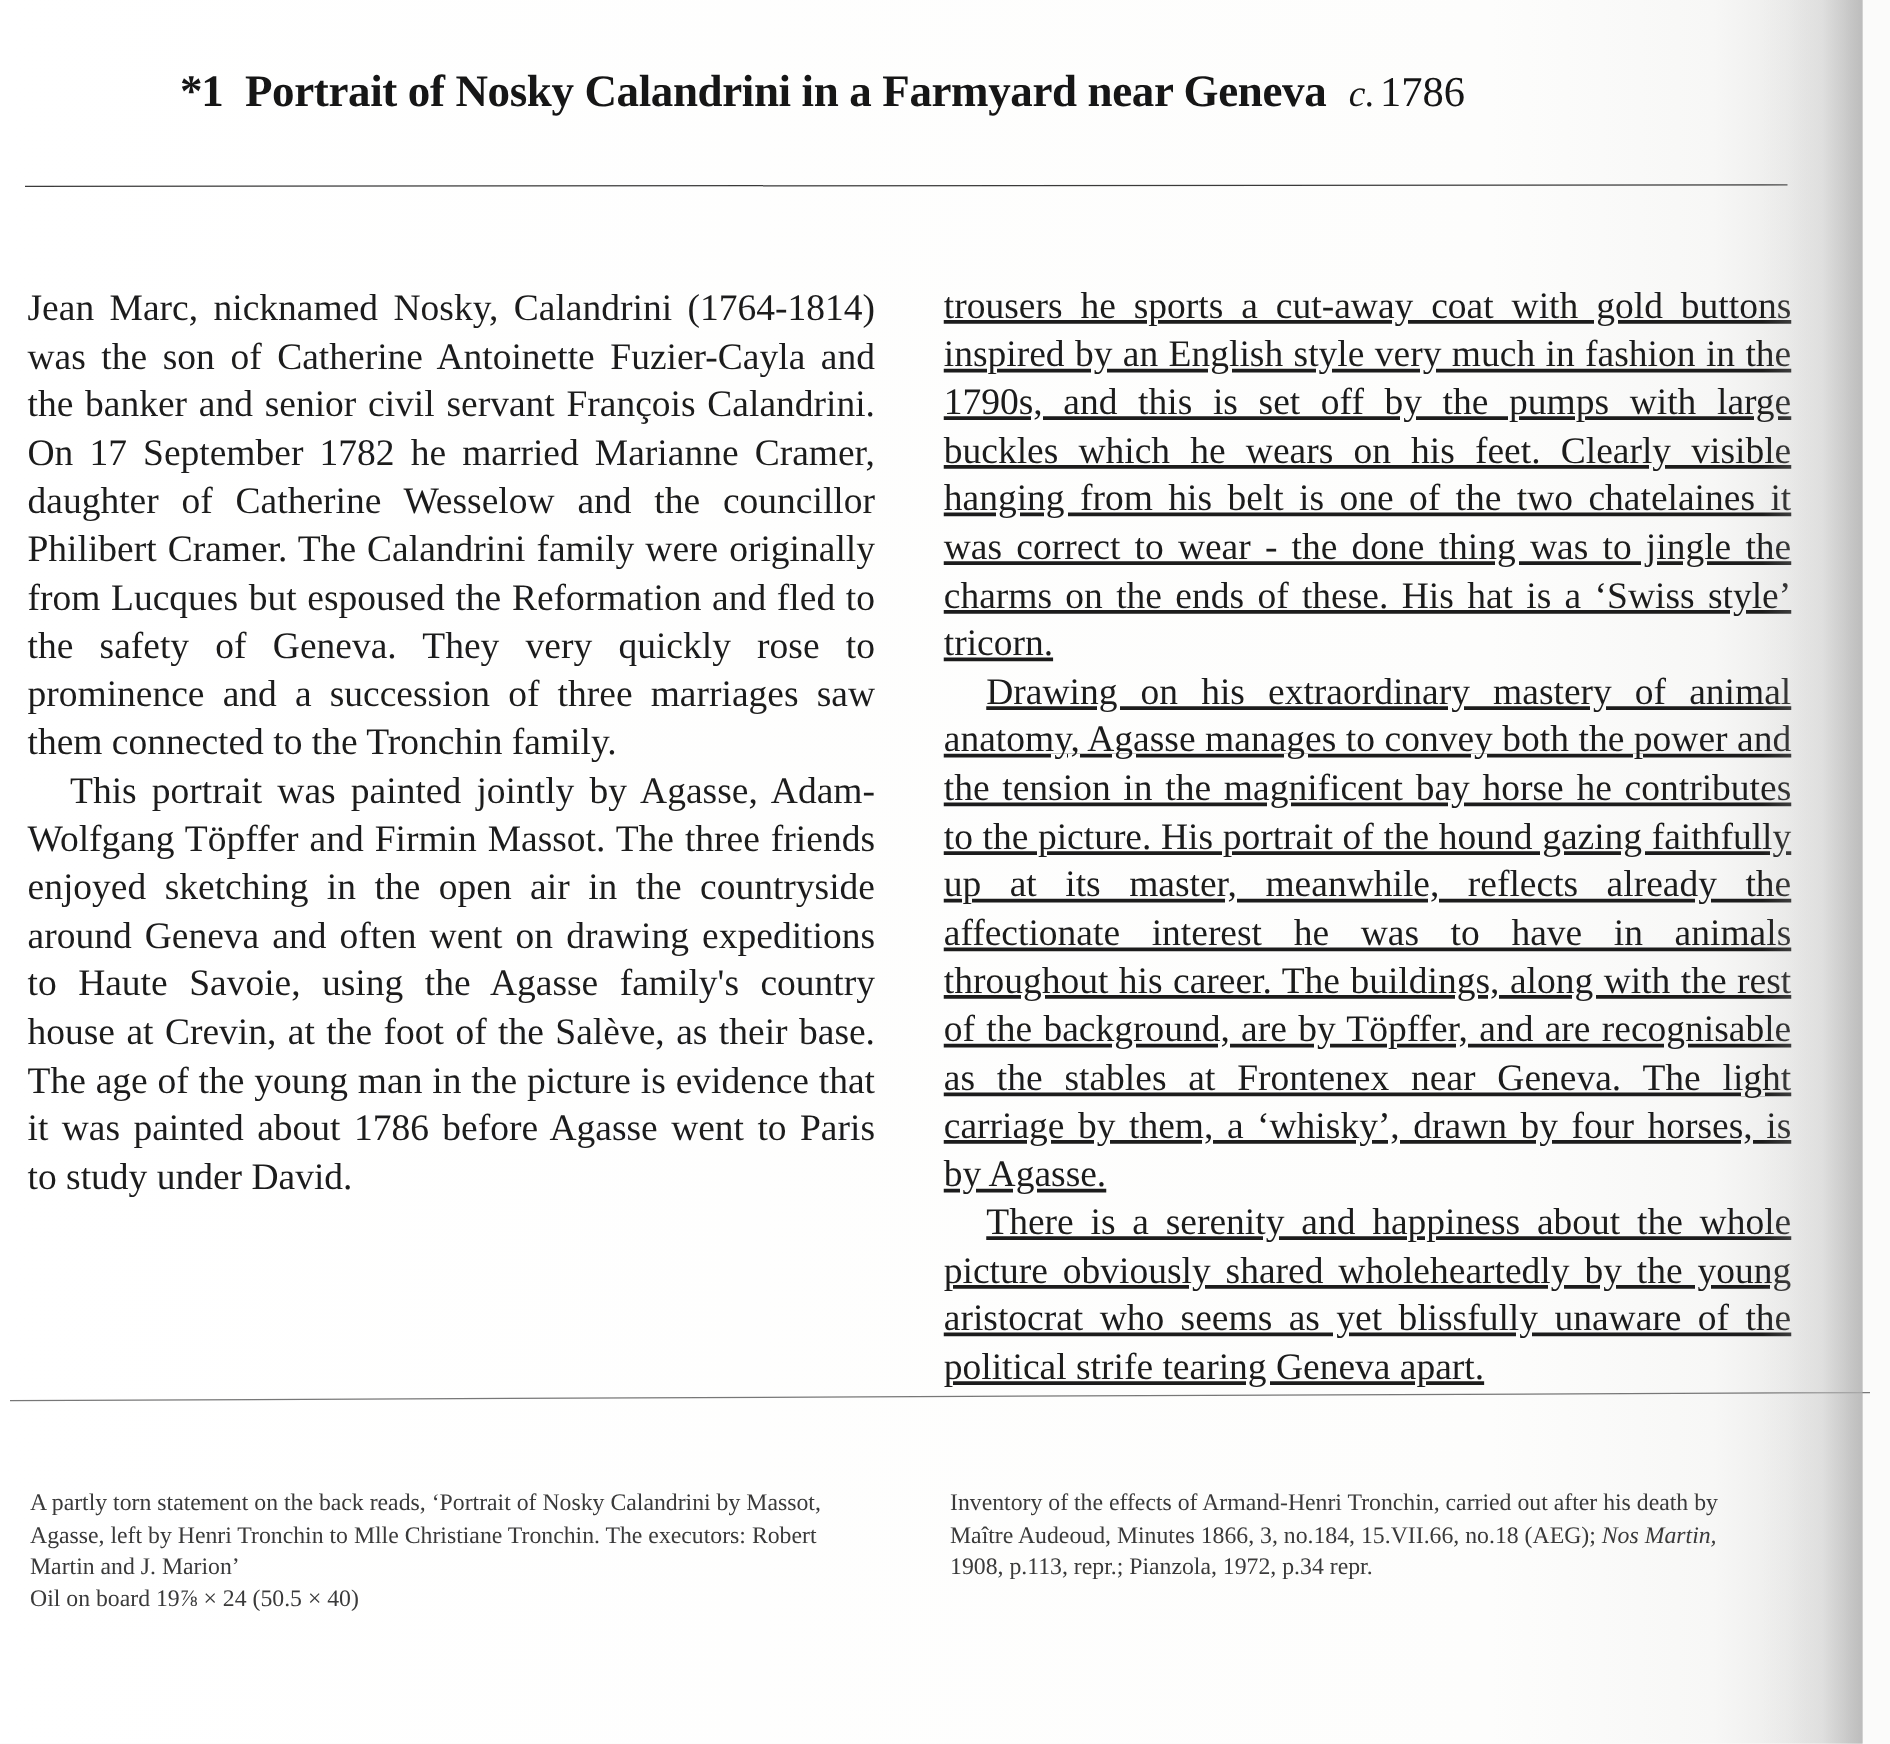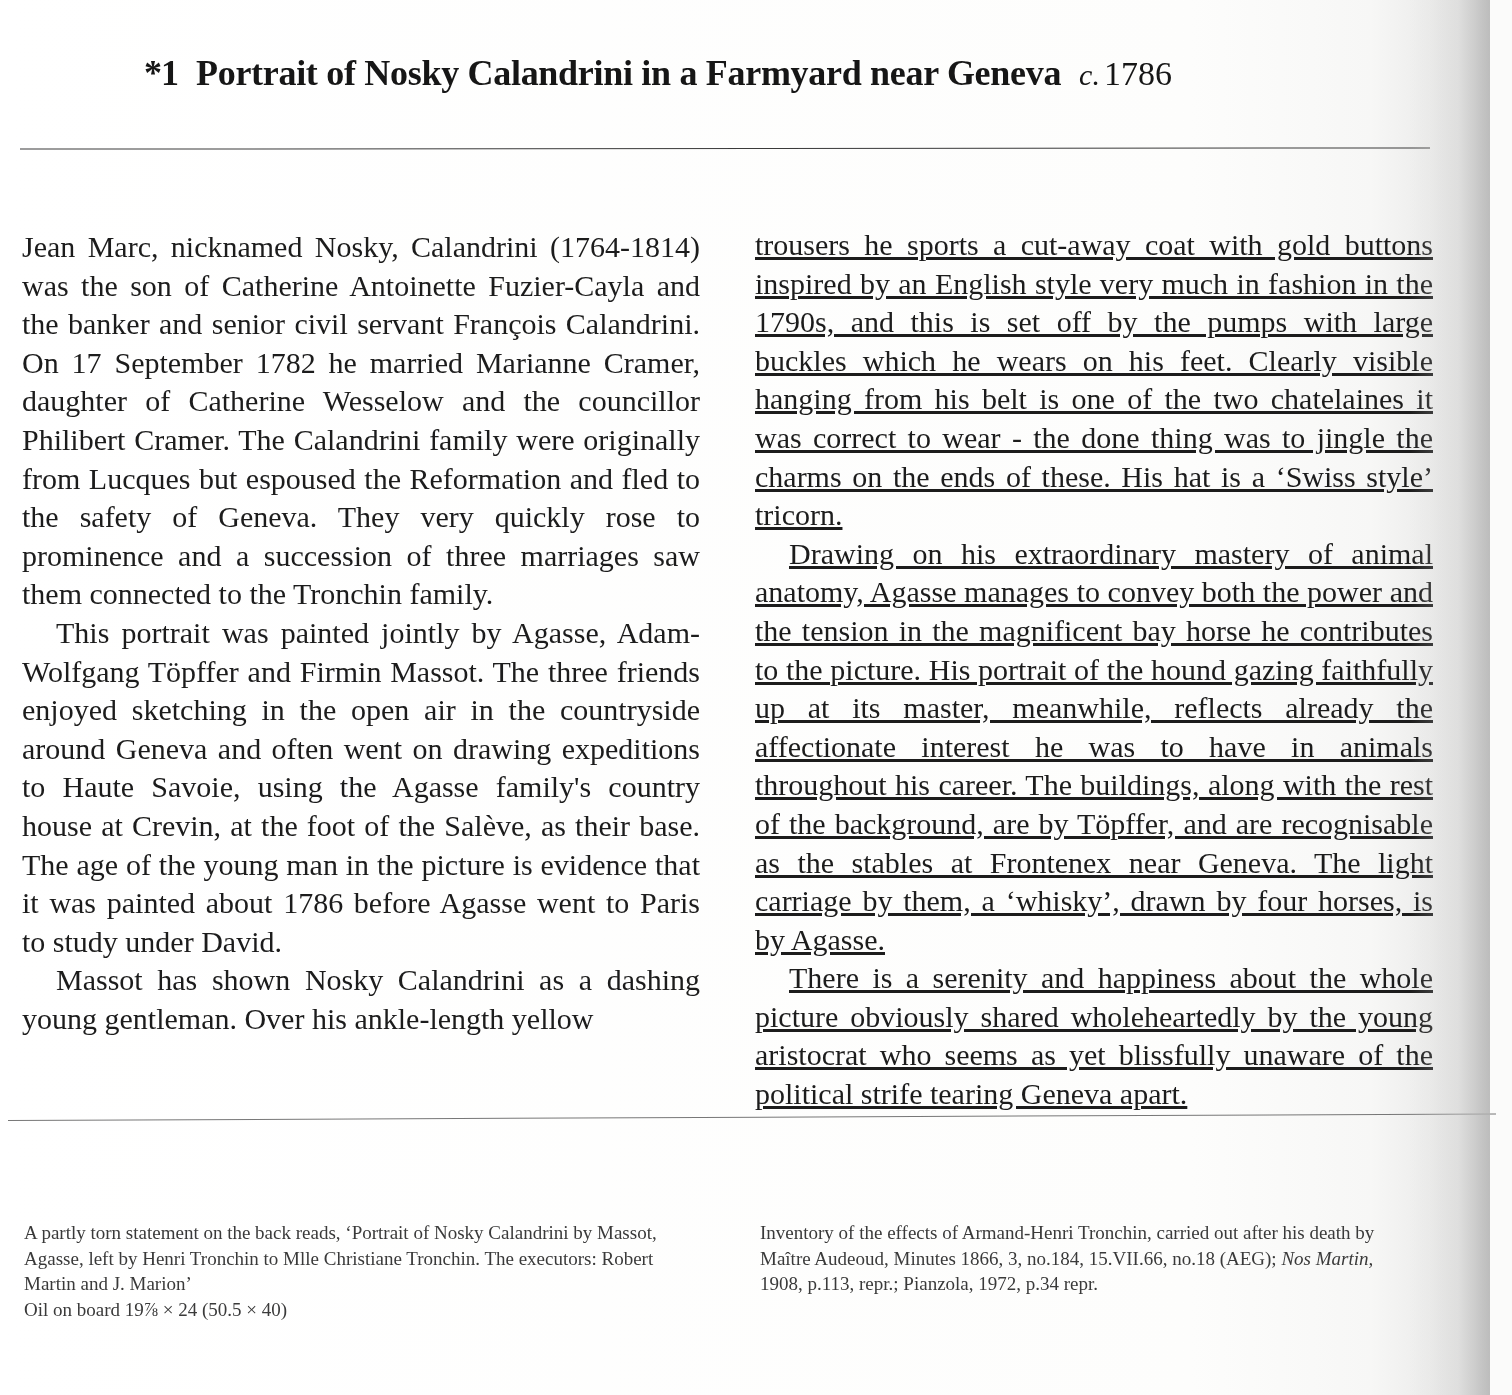--- a/index.html
+++ b/index.html
@@ -92,21 +92,21 @@
     .col-left { left: 22px; }
     .col-right { left: 755px; top: 190px; text-decoration: underline; }
     .column p {
       margin: 0;
     }
     .column p.indent {
       text-indent: 34px;
     }
     .notes {
       position: absolute;
-      top: 1220px;
+      top: 1190px;
       font-size: 19px;
       line-height: 25.5px;
       color: #3a3a3a;
       filter: blur(0.35px);
     }
     .notes-left { left: 24px; width: 640px; }
     .notes-right { left: 760px; width: 650px; }
     .notes .label {
       font-style: italic;
       color: #444;
@@ -122,21 +122,20 @@
 
   <div class="title-row">
     <span class="title-num">*1</span><span class="title-text">Portrait of Nosky Calandrini in a Farmyard near Geneva</span><span class="title-circa">c.</span><span class="title-year">1786</span>
   </div>
 
   <div class="rule rule-top"></div>
 
   <div class="column col-left">
     <p>Jean Marc, nicknamed Nosky, Calandrini (1764-1814) was the son of Catherine Antoinette Fuzier-Cayla and the banker and senior civil servant François Calandrini. On 17 September 1782 he mar­ried Marianne Cramer, daughter of Catherine Wesselow and the councillor Philibert Cramer. The Calandrini family were originally from Lucques but espoused the Reformation and fled to the safety of Geneva. They very quickly rose to prominence and a succession of three marriages saw them connected to the Tronchin family.</p>
     <p class="indent">This portrait was painted jointly by Agasse, Adam-Wolfgang Töpffer and Firmin Massot. The three friends enjoyed sketching in the open air in the countryside around Geneva and often went on drawing expeditions to Haute Savoie, using the Agasse family's country house at Crevin, at the foot of the Salève, as their base. The age of the young man in the picture is evidence that it was painted about 1786 before Agasse went to Paris to study under David.</p>
-    <p class="indent">Massot has shown Nosky Calandrini as a dashing young gentleman. Over his ankle-length yellow</p>
   </div>
 
   <div class="column col-right">
     <p>trousers he sports a cut-away coat with gold buttons inspired by an English style very much in fashion in the 1790s, and this is set off by the pumps with large buckles which he wears on his feet. Clearly visible hanging from his belt is one of the two chatelaines it was correct to wear - the done thing was to jingle the charms on the ends of these. His hat is a ‘Swiss style’ tricorn.</p>
     <p class="indent">Drawing on his extraordinary mastery of animal anatomy, Agasse manages to convey both the power and the tension in the magnificent bay horse he contributes to the picture. His portrait of the hound gazing faithfully up at its master, meanwhile, re­flects already the affectionate interest he was to have in animals throughout his career. The buildings, along with the rest of the background, are by Töpffer, and are recognisable as the stables at Frontenex near Geneva. The light carriage by them, a ‘whisky’, drawn by four horses, is by Agasse.</p>
     <p class="indent">There is a serenity and happiness about the whole picture obviously shared wholeheartedly by the young aristocrat who seems as yet blissfully unaware of the political strife tearing Geneva apart.</p>
   </div>
 
   <div class="rule rule-bottom"></div>
 

